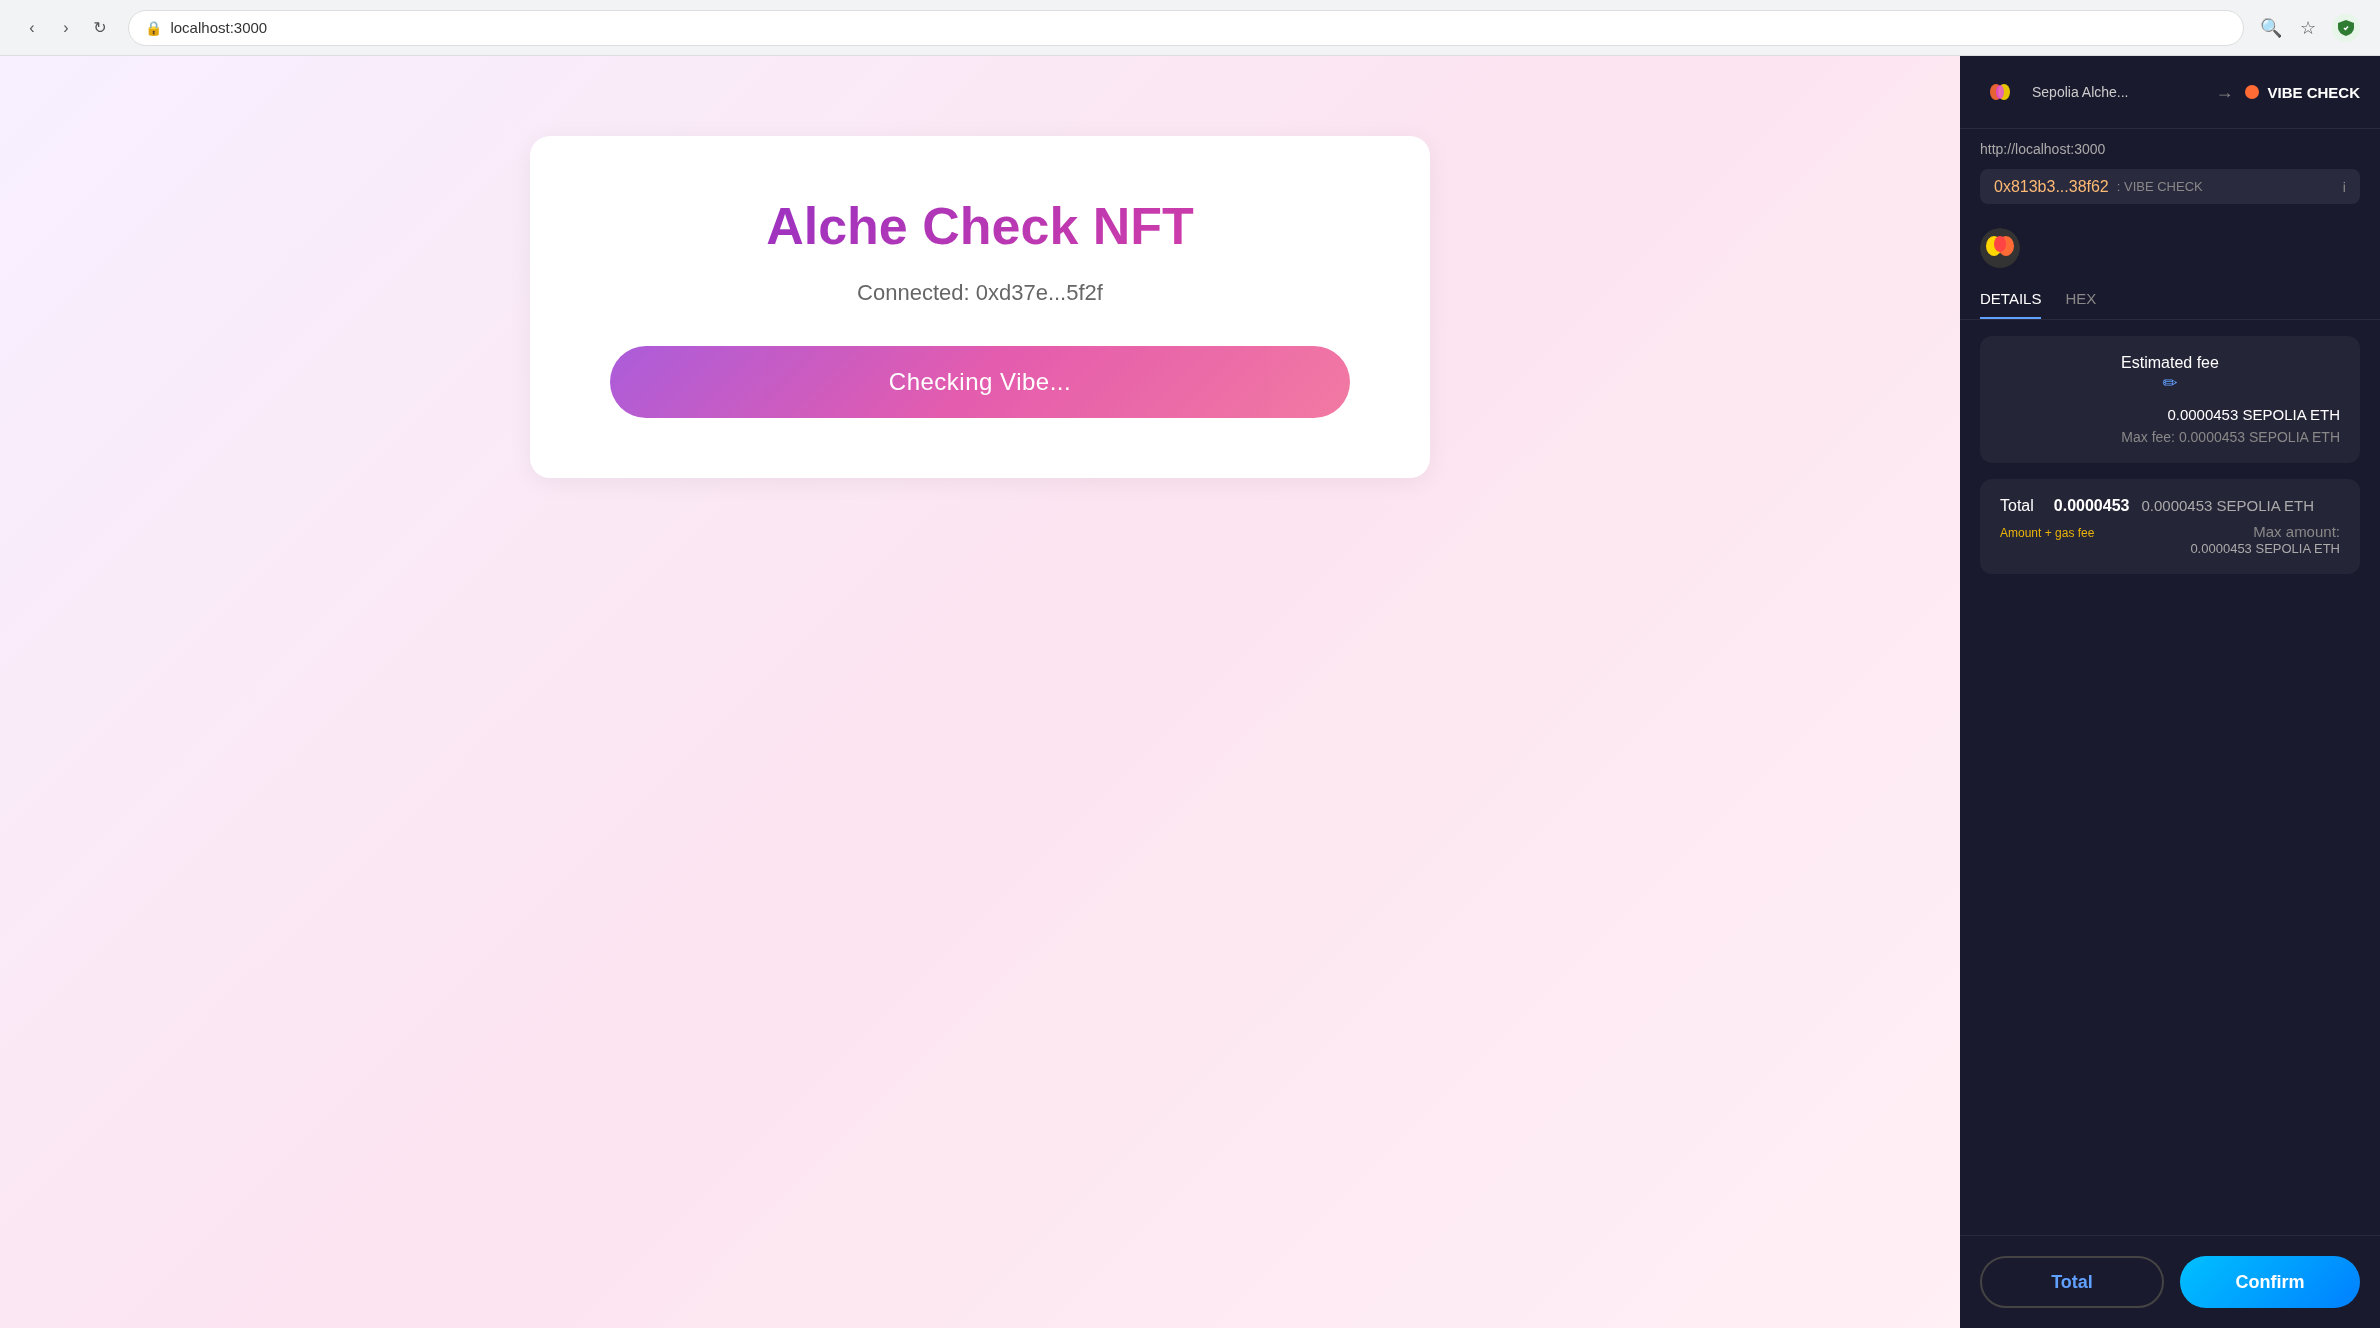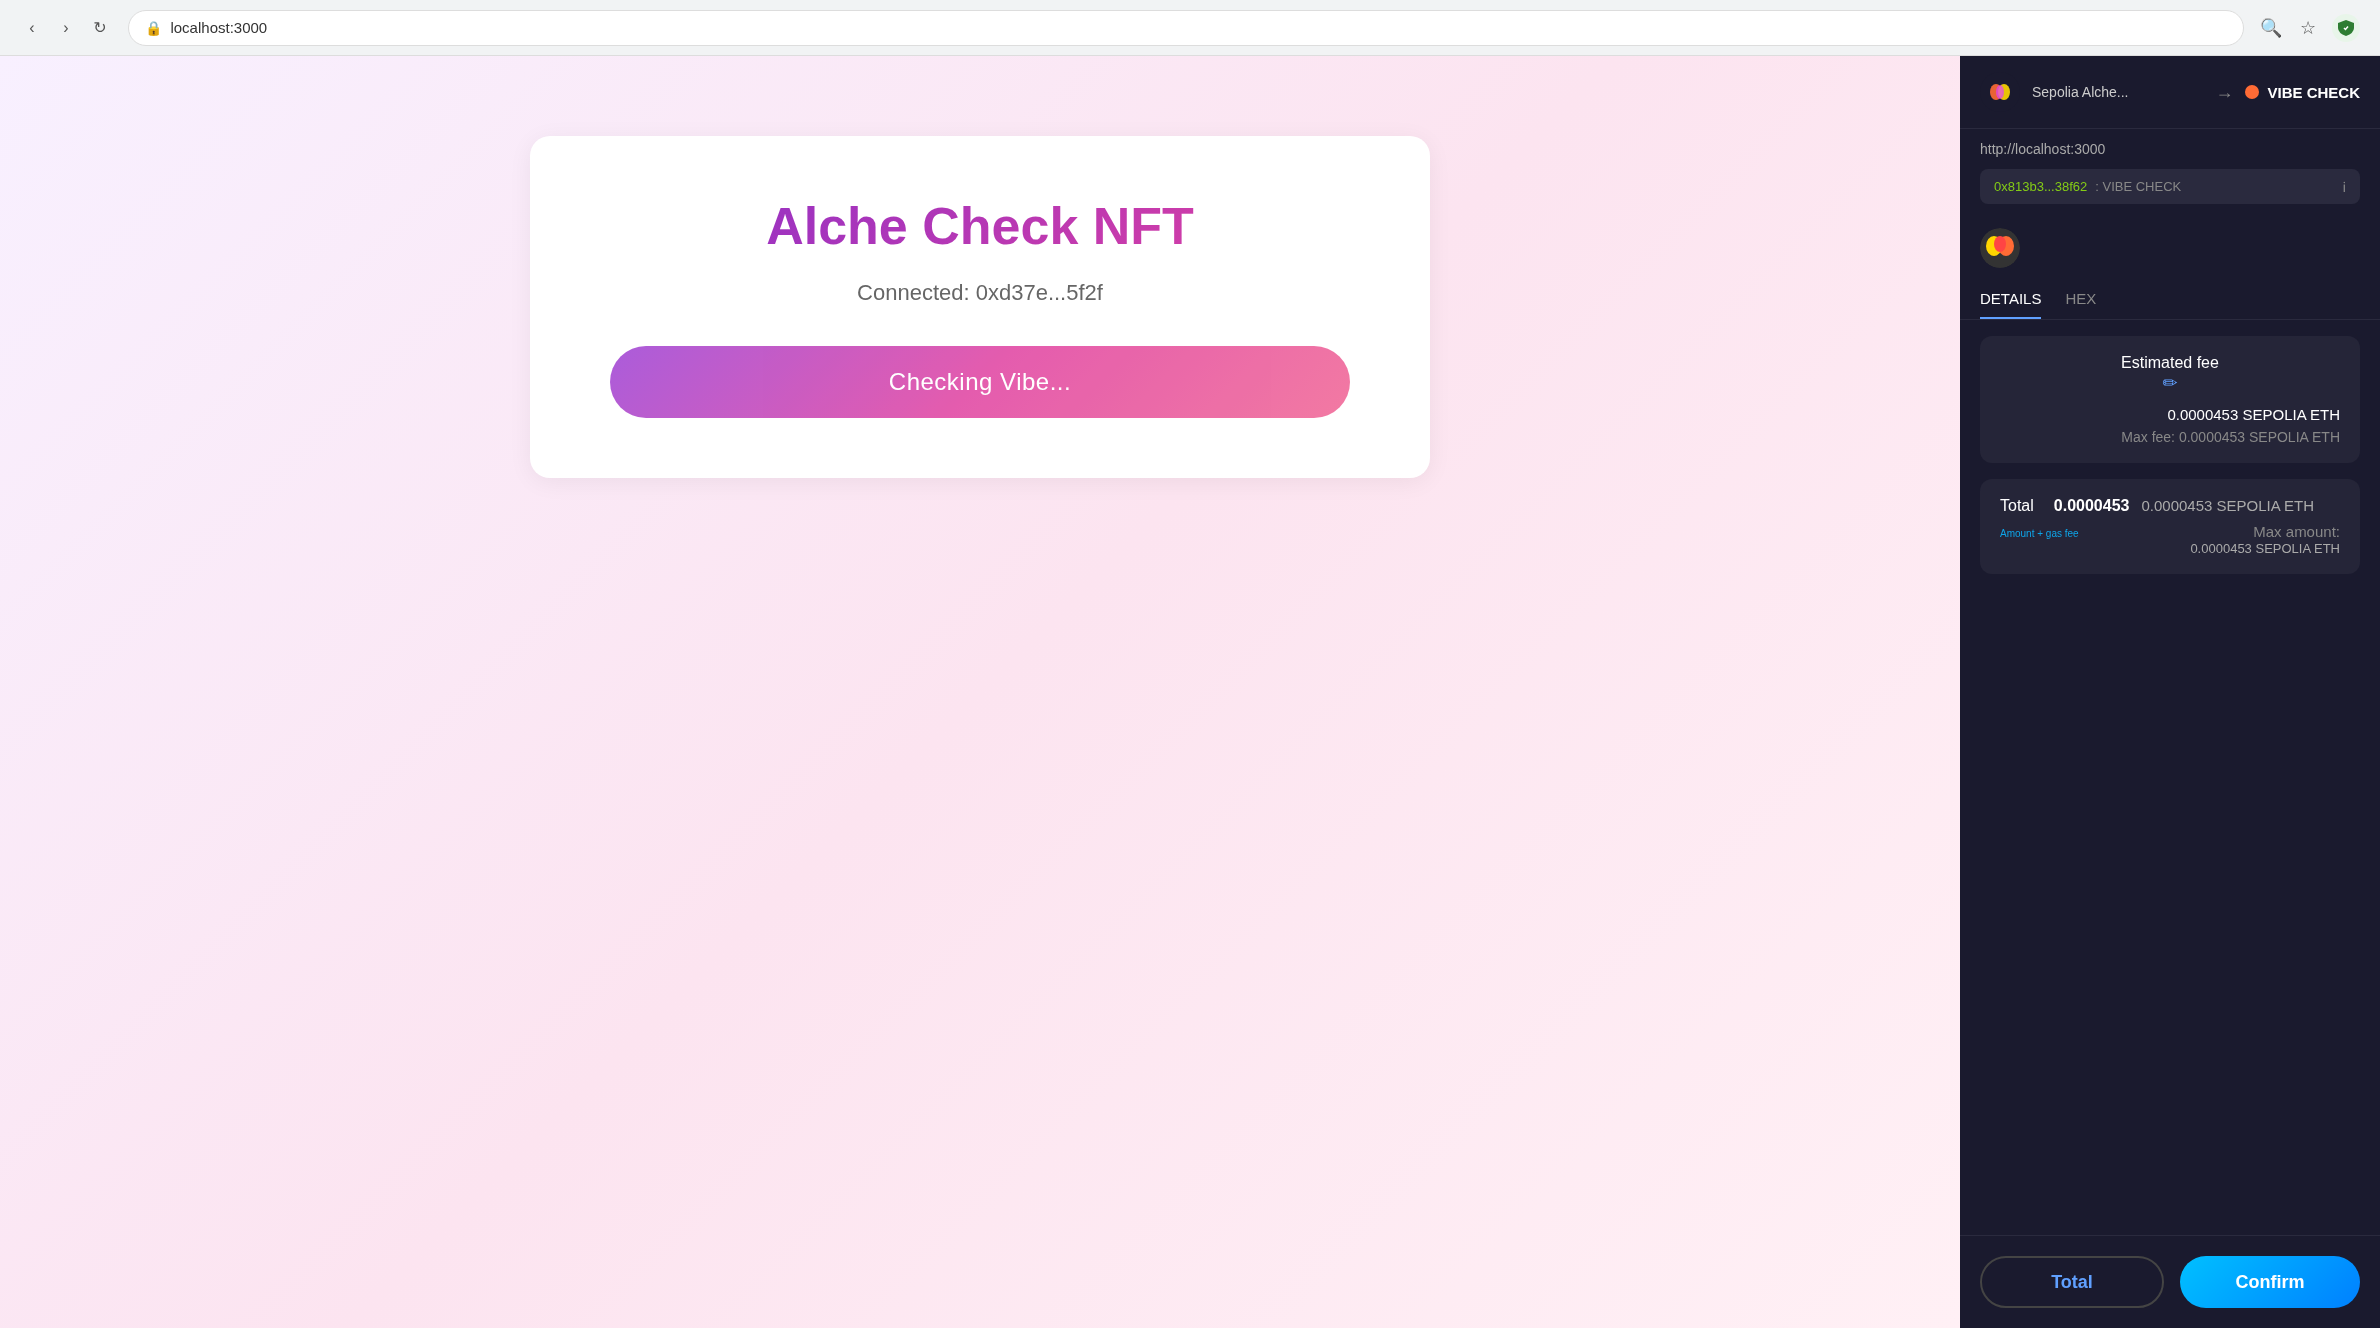--- a/index.html
+++ b/index.html
@@ -216,22 +216,22 @@
       margin: 0 20px 12px;
       background: #2a2a3e;
       border-radius: 8px;
       padding: 8px 14px;
       display: flex;
       align-items: center;
       gap: 8px;
     }
 
     .mm-account-text {
-      font-size: 13px;
-      color: #84cc16;
+      font-size: 16px;
+      color: #fdba74;
     }
 
     .mm-account-label {
       font-size: 13px;
       color: #888;
     }
 
     .mm-info-icon {
       margin-left: auto;
       color: #888;
@@ -345,22 +345,22 @@
       color: #aaa;
     }
 
     .total-sub-row {
       display: flex;
       justify-content: space-between;
       align-items: baseline;
     }
 
     .total-sub-label {
-      font-size: 10px;
-      color: #0ea5e9;
+      font-size: 12px;
+      color: #eab308;
     }
 
     .max-amount {
       text-align: right;
     }
 
     .max-label {
       font-size: 15px;
       color: #888;
       margin-top: 28px;

